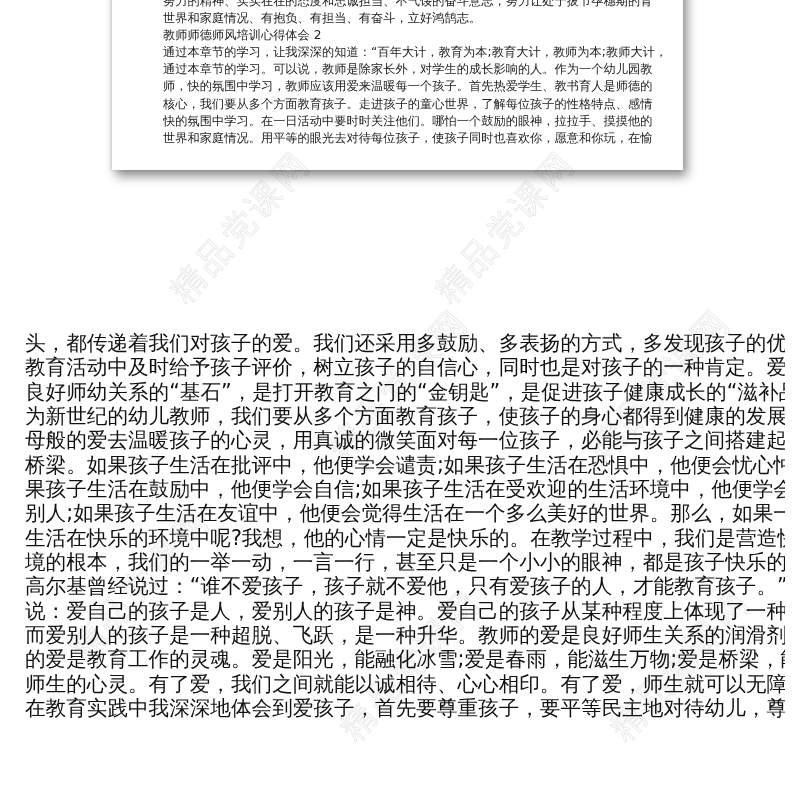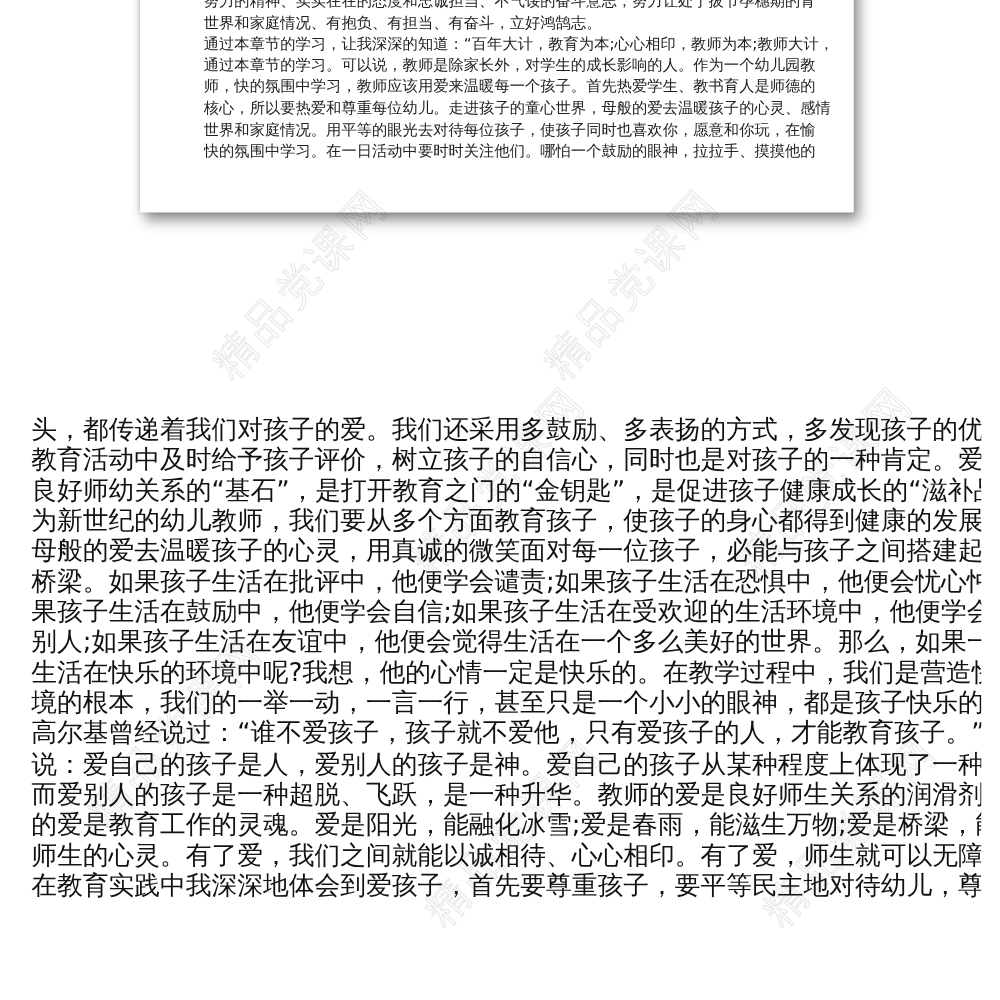--- a/index.html
+++ b/index.html
@@ -70,26 +70,27 @@
       -webkit-text-stroke: 1px rgba(0,0,0,0.09);
     }
   </style>
 </head>
 <body>
 
 <div class="preview-card">
   <div class="card-text">
     <span class="card-line">努力的精神、实实在在的态度和忠诚担当、不气馁的奋斗意志，努力让处于拔节孕穗期的青</span>
     <span class="card-line">世界和家庭情况、有抱负、有担当、有奋斗，立好鸿鹄志。</span>
-    <span class="card-line">通过本章节的学习，让我深深的知道：“百年大计，教育为本;心心相印，教师为本;教师大计，</span>
+    <span class="card-line">教师师德师风培训心得体会 2</span>
+    <span class="card-line">通过本章节的学习，让我深深的知道：“百年大计，教育为本;教育大计，教师为本;教师大计，</span>
     <span class="card-line">通过本章节的学习。可以说，教师是除家长外，对学生的成长影响的人。作为一个幼儿园教</span>
     <span class="card-line">师，快的氛围中学习，教师应该用爱来温暖每一个孩子。首先热爱学生、教书育人是师德的</span>
-    <span class="card-line">核心，所以要热爱和尊重每位幼儿。走进孩子的童心世界，母般的爱去温暖孩子的心灵、感情</span>
+    <span class="card-line">核心，我们要从多个方面教育孩子。走进孩子的童心世界，了解每位孩子的性格特点、感情</span>
+    <span class="card-line">快的氛围中学习。在一日活动中要时时关注他们。哪怕一个鼓励的眼神，拉拉手、摸摸他的</span>
     <span class="card-line">世界和家庭情况。用平等的眼光去对待每位孩子，使孩子同时也喜欢你，愿意和你玩，在愉</span>
-    <span class="card-line">快的氛围中学习。在一日活动中要时时关注他们。哪怕一个鼓励的眼神，拉拉手、摸摸他的</span>
   </div>
 </div>
 
 <div class="watermark outline" style="left:160px; top:282px;">精品党课网</div>
 <div class="watermark outline" style="left:425px; top:282px;">精品党课网</div>
 <div class="watermark outline" style="left:318px; top:440px;">精品党课网</div>
 <div class="watermark outline" style="left:580px; top:440px;">精品党课网</div>
 <div class="watermark outline" style="left:60px; top:640px;">精品党课网</div>
 <div class="watermark outline" style="left:330px; top:720px;">精品党课网</div>
 <div class="watermark outline" style="left:600px; top:720px;">精品党课网</div>

